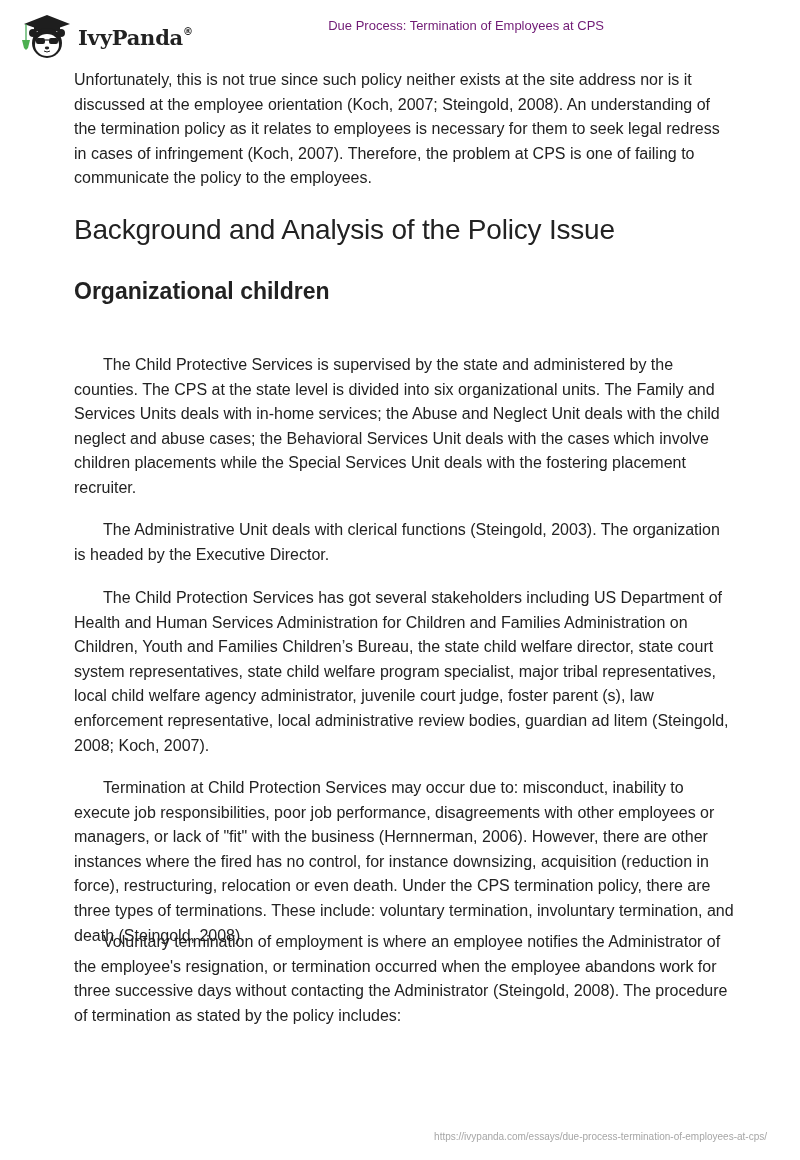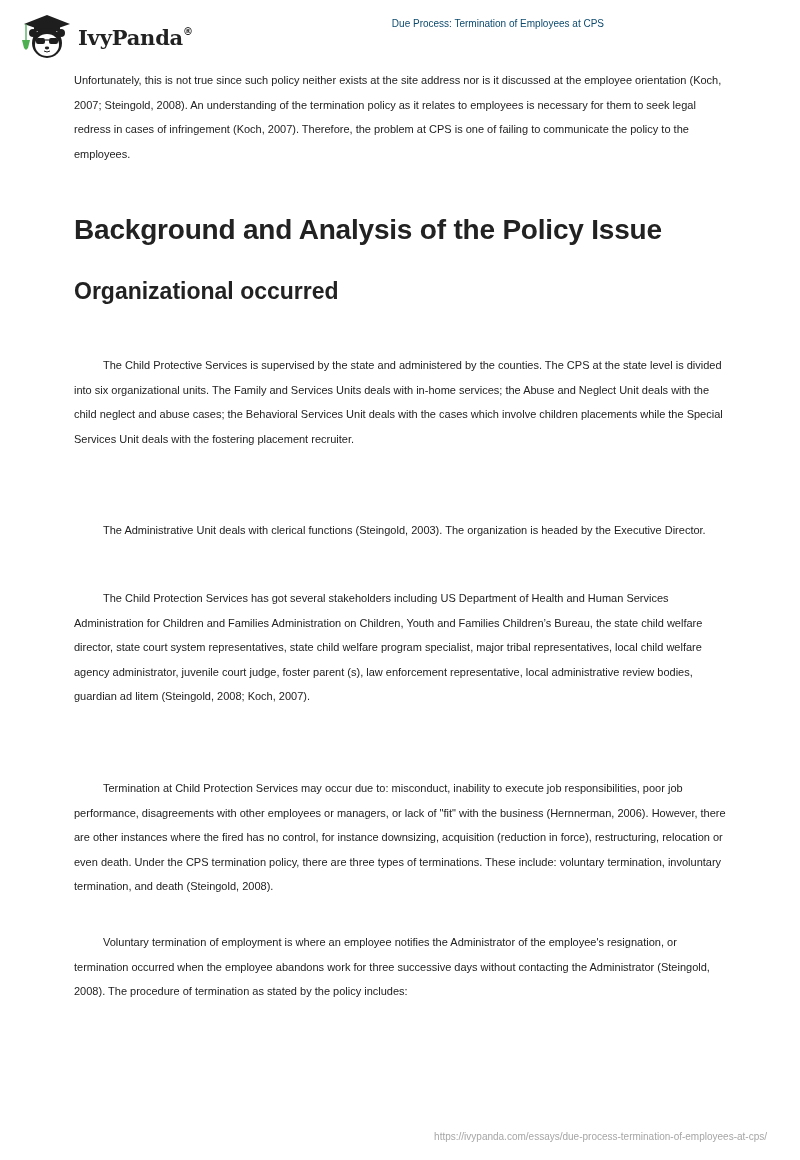--- a/index.html
+++ b/index.html
@@ -43,34 +43,34 @@
       font-family: "DejaVu Sans", sans-serif;
       font-size: 10px;
       font-weight: bold;
       vertical-align: super;
       position: relative;
       top: -2px;
     }
     .header-title {
       position: absolute;
       right: 33px; top: 14px;
-      font-size: 10px;
-      color: #0c4a6e;
+      font-size: 13px;
+      color: #701a75;
     }
     p {
       margin: 0;
-      font-size: 11px;
+      font-size: 16px;
       line-height: 24.6px;
       color: #222222;
     }
     p.indent { text-indent: 29px; margin-top: 28px; }
     h2 {
       margin: 0;
       font-size: 28px;
-      font-weight: bold;
+      font-weight: normal;
       color: #222222;
       letter-spacing: -0.2px;
     }
     h3 {
       margin: 0;
       font-size: 23px;
       font-weight: bold;
       color: #222222;
     }
     .h2-wrap { position: absolute; left: 74px; top: 214px; }
@@ -114,21 +114,21 @@
   <div class="header-title">Due Process: Termination of Employees at CPS</div>
 </div>
 
 <p class="para" style="top:68px;">Unfortunately, this is not true since such policy neither exists at the site address nor is it discussed at the employee orientation (Koch, 2007; Steingold, 2008). An understanding of the termination policy as it relates to employees is necessary for them to seek legal redress in cases of infringement (Koch, 2007). Therefore, the problem at CPS is one of failing to communicate the policy to the employees.</p>
 
 <div class="h2-wrap">
   <h2>Background and Analysis of the Policy Issue</h2>
 </div>
 
 <div class="h3-wrap">
-  <h3>Organizational occurred</h3>
+  <h3>Organizational children</h3>
 </div>
 
 <p class="para indent" style="top:325px;">The Child Protective Services is supervised by the state and administered by the counties. The CPS at the state level is divided into six organizational units. The Family and Services Units deals with in-home services; the Abuse and Neglect Unit deals with the child neglect and abuse cases; the Behavioral Services Unit deals with the cases which involve children placements while the Special Services Unit deals with the fostering placement recruiter.</p>
 <p class="para indent" style="top:490px;">The Administrative Unit deals with clerical functions (Steingold, 2003). The organization is headed by the Executive Director.</p>
 <p class="para indent" style="top:558px;">The Child Protection Services has got several stakeholders including US Department of Health and Human Services Administration for Children and Families Administration on Children, Youth and Families Children’s Bureau, the state child welfare director, state court system representatives, state child welfare program specialist, major tribal representatives, local child welfare agency administrator, juvenile court judge, foster parent (s), law enforcement representative, local administrative review bodies, guardian ad litem (Steingold, 2008; Koch, 2007).</p>
 <p class="para indent" style="top:748px;">Termination at Child Protection Services may occur due to: misconduct, inability to execute job responsibilities, poor job performance, disagreements with other employees or managers, or lack of "fit" with the business (Hernnerman, 2006). However, there are other instances where the fired has no control, for instance downsizing, acquisition (reduction in force), restructuring, relocation or even death. Under the CPS termination policy, there are three types of terminations. These include: voluntary termination, involuntary termination, and death (Steingold, 2008).</p>
 <p class="para indent" style="top:902px;">Voluntary termination of employment is where an employee notifies the Administrator of the employee's resignation, or termination occurred when the employee abandons work for three successive days without contacting the Administrator (Steingold, 2008). The procedure of termination as stated by the policy includes:</p>
 
 <div class="footer-url">https://ivypanda.com/essays/due-process-termination-of-employees-at-cps/</div>
 

